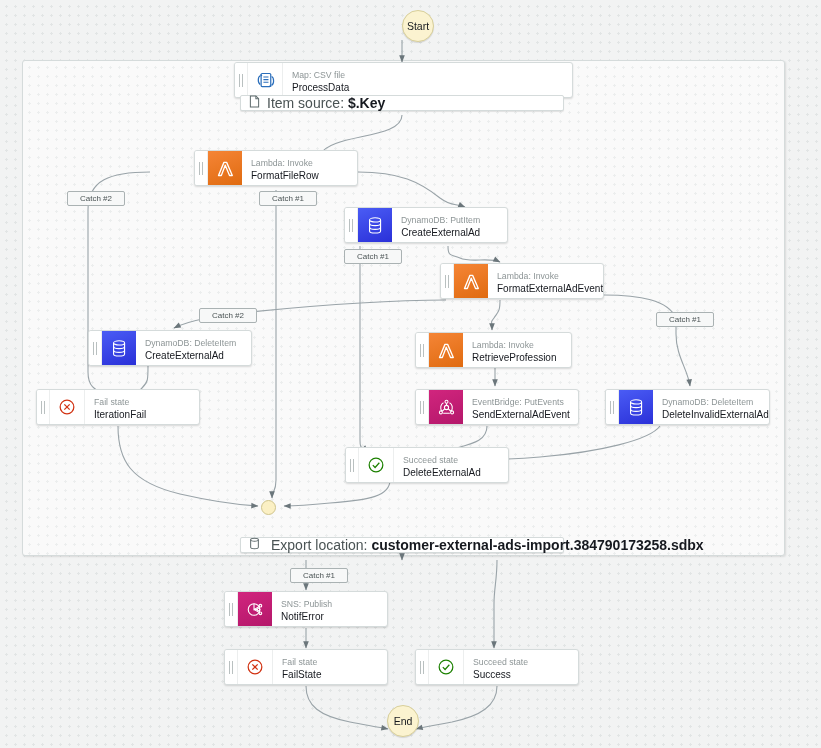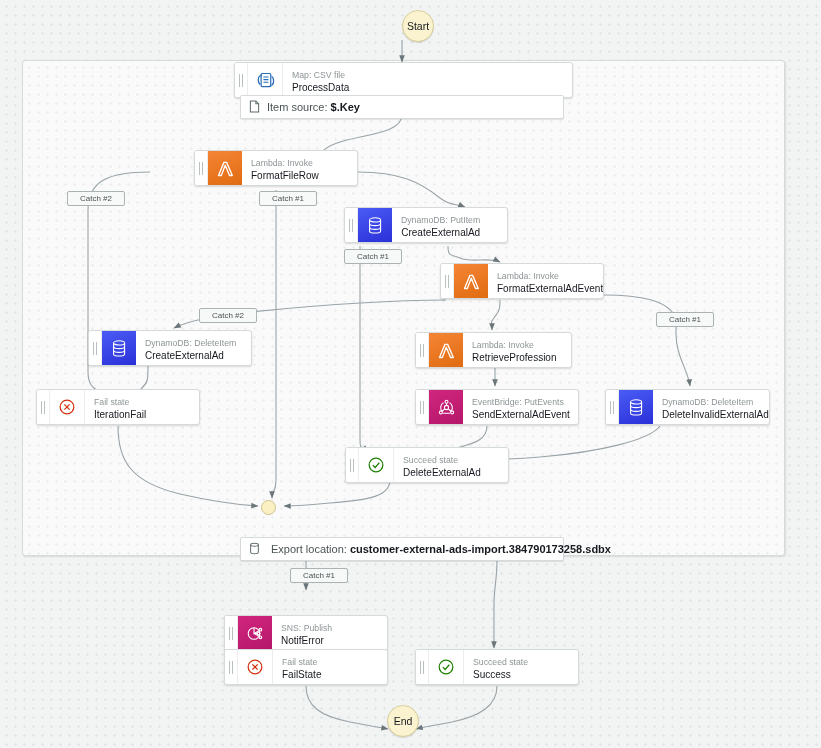--- a/index.html
+++ b/index.html
@@ -86,29 +86,29 @@
     padding:3px 12px 0 9px;
     display:flex;flex-direction:column;justify-content:center;
     min-width:0;
   }
   .svc{font-size:8.7px;color:#8d9596;line-height:11px;white-space:nowrap;}
   .nm{font-size:10px;color:#16191f;line-height:13px;white-space:nowrap;}
 
   
   .subbar{
     position:absolute;
-    height:24px;
+    height:16px;
     background:#ffffff;
     border:1px solid #d5dbdb;
     border-radius:2px;
     box-shadow:0 1px 1px rgba(0,0,0,.10);
     display:flex;align-items:center;
     padding-left:8px;
     box-sizing:border-box;
-    font-size:11px;color:#4a5354;
+    font-size:14px;color:#4a5354;
     gap:7px;
   }
   .subbar .txt{white-space:nowrap;}
   .subbar .txt b{color:#16191f;font-weight:bold;}
 
   
   .catch{
     position:absolute;
     height:13px;
     padding:0 12px;
@@ -394,21 +394,21 @@
       <svg width="11" height="13" viewBox="0 0 12 14" fill="none" stroke="#5f6b6d" stroke-width="1.1">
         <ellipse cx="6" cy="3" rx="4.2" ry="1.6"></ellipse>
         <path d="M1.8 3 L1.8 11 C1.8 11.9 3.7 12.6 6 12.6 C8.3 12.6 10.2 11.9 10.2 11 L10.2 3"></path>
       </svg>
     </span>
     <span class="txt">
       <span>Export location: </span><b>customer-external-ads-import.384790173258.sdbx</b>
     </span>
   </div>
 
-  <div class="state" style="left:224px;top:591px;width:164px;margin-top:24px;">
+  <div class="state" style="left:224px;top:591px;width:164px;">
     <div class="grip">
         <i></i>
         <i></i>
       </div>
     <div class="icon-tile sns">
       <svg width="21" height="21" viewBox="0 0 24 24" fill="none" stroke="#ffffff" stroke-width="1.25">
         <circle cx="10.3" cy="12" r="6.6"></circle>
         <path d="M10.3 5.4 L10.3 12 L16.9 8.2"></path>
         <path d="M10.3 12 L16.9 15.8"></path>
         <path d="M10.3 12 L14.4 12"></path>

